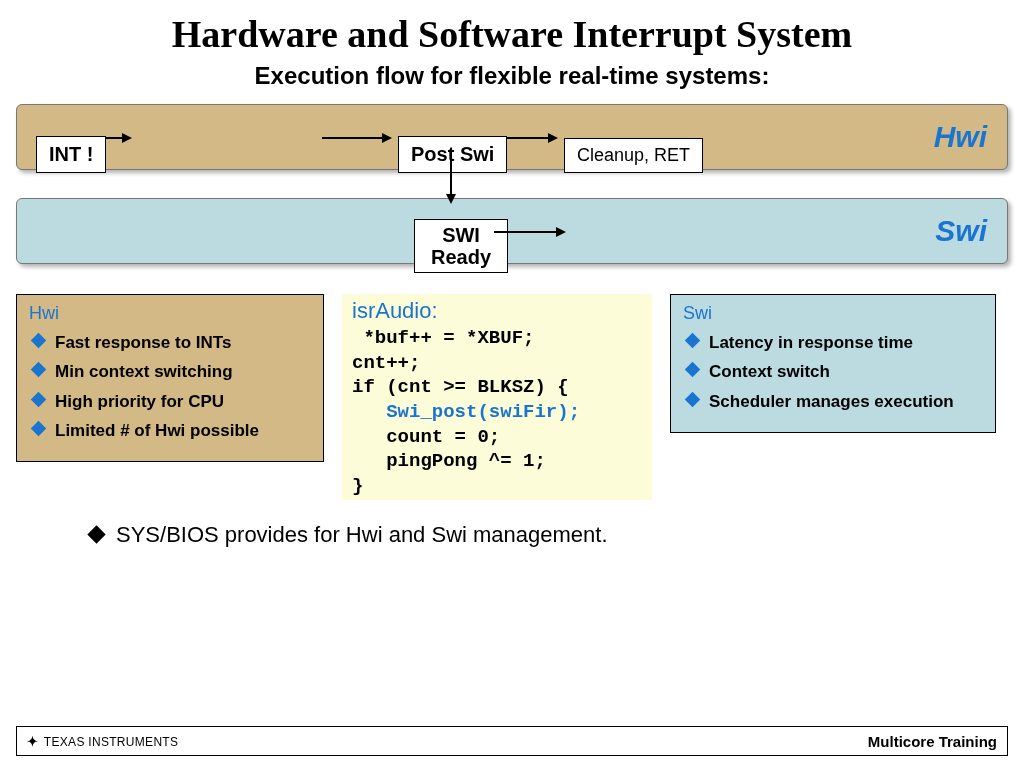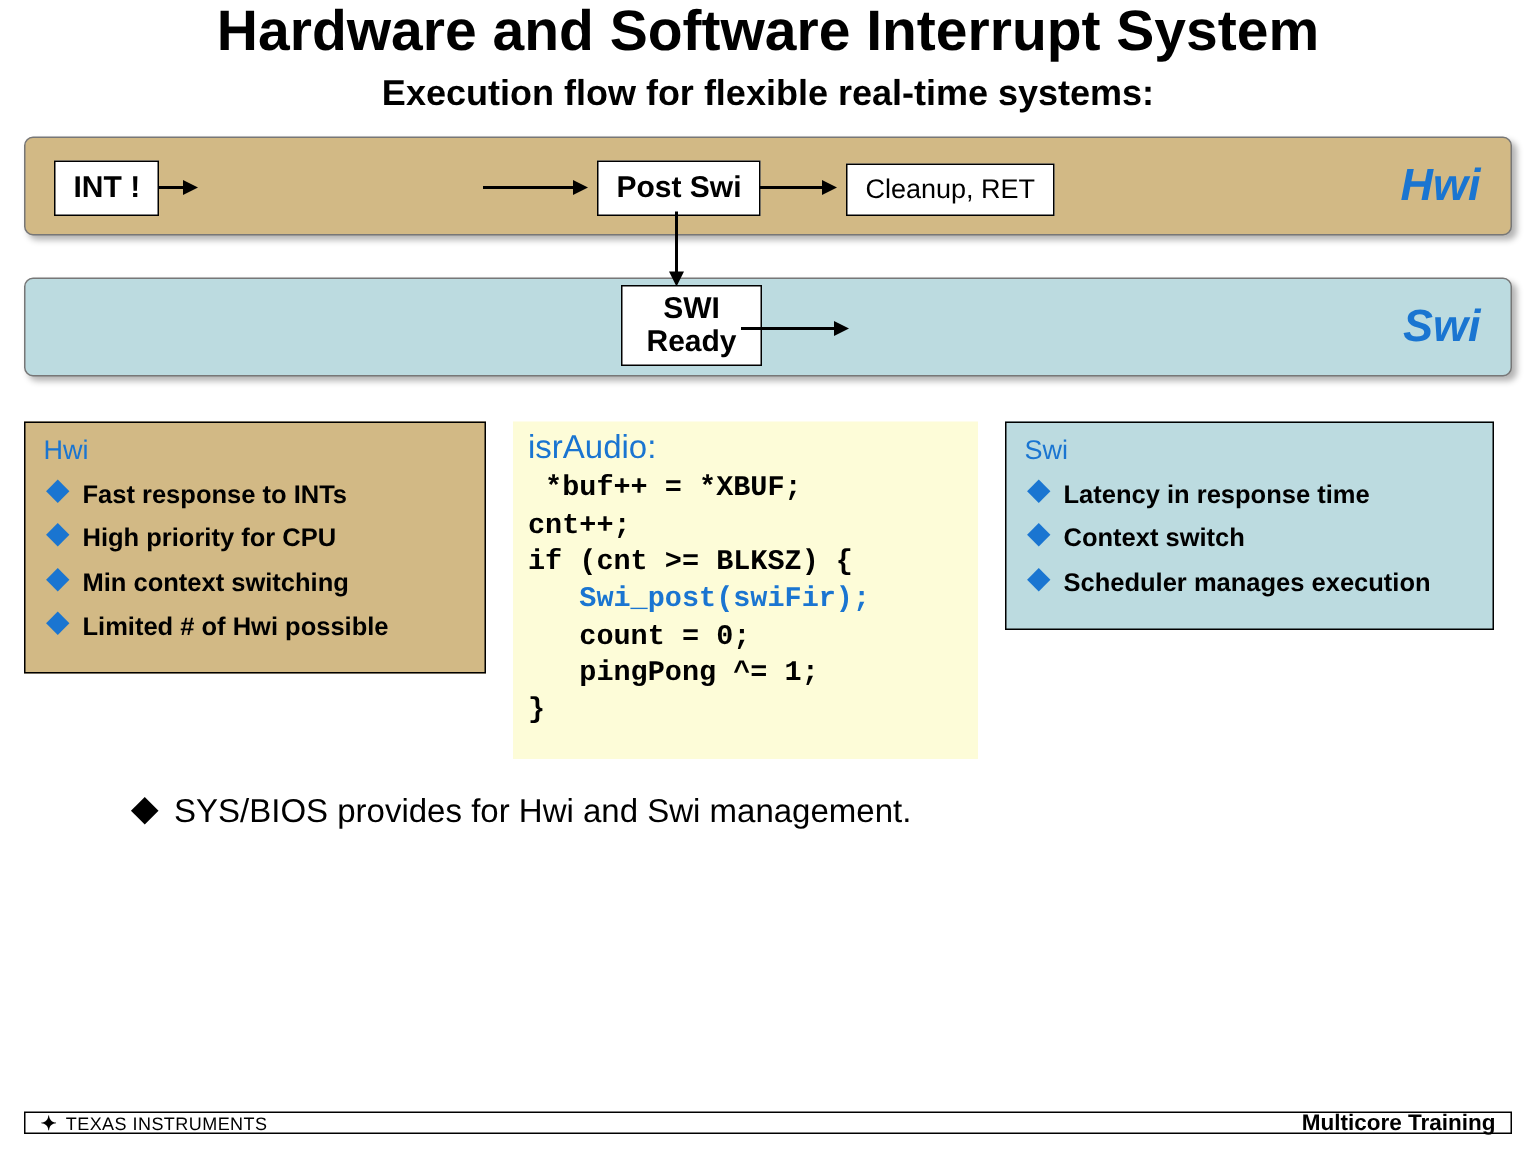--- a/index.html
+++ b/index.html
@@ -8,21 +8,22 @@
     background: #fff;
     width: 1024px;
     height: 768px;
     position: relative;
     overflow: hidden;
   }
   .title {
     text-align: center;
     font-size: 38px;
     font-weight: 900;
-    font-family: Liberation Sans, sans-serif;
+    margin-top: 12px;
+    font-family: Liberation Serif, serif;
   }
   .subtitle {
     text-align: center;
     font-size: 24px;
     font-weight: 700;
     margin-top: 6px;
     font-family: "Arial Narrow", Arial, sans-serif;
   }
   .flow-area {
     position: relative;
@@ -50,20 +51,21 @@
     color: #1a75d1;
     font-family: "Arial", sans-serif;
   }
   .node {
     position: absolute;
     background: #fff;
     border: 1.5px solid #000;
     padding: 6px 12px;
     font-size: 20px;
     text-align: center;
+    margin-top: 16px;
   }
   .arrow-h {
     position: absolute;
     height: 0;
     border-top: 2px solid #000;
   }
   .arrow-h::after {
     content: "";
     position: absolute;
     right: -2px; top: -6px;
@@ -119,21 +121,21 @@
     width: 0; height: 0;
     border: 7px solid transparent;
     transform: rotate(45deg);
     background: #1a75d1;
     border: none;
     width: 11px; height: 11px;
   }
   .code-block {
     flex: 1;
     background: #fdfcd8;
-    padding: 4px 10px 20px 10px;
+    padding: 4px 10px 1px 10px;
     max-width: 310px;
   }
   .code-title {
     color: #1a75d1;
     font-size: 22px;
     font-family: Arial, sans-serif;
     margin-bottom: 2px;
   }
   .code-block pre {
     font-family: "Courier New", monospace;
@@ -158,21 +160,21 @@
     position: absolute;
     left: 0; top: 6px;
     width: 13px; height: 13px;
     background: #000;
     transform: rotate(45deg);
   }
   .footer {
     position: absolute;
     left: 16px; right: 16px; bottom: 12px;
     border: 1px solid #000;
-    height: 15px;
+    height: 30px;
     display: flex;
     justify-content: space-between;
     align-items: center;
     padding: 0 10px;
   }
   .footer-left {
     font-size: 12px;
     font-family: Arial, sans-serif;
     letter-spacing: 0.3px;
   }
@@ -212,22 +214,22 @@
   <div class="node" style="left:398px; top:99px; font-weight:700; line-height:1.1; padding:4px 16px; white-space:pre;">SWI
 Ready</div>
   <div class="arrow-h" style="left:478px; top:127px; width:70px;"></div>
 </div>
 
 <div class="panels">
   <div class="panel panel-hwi">
     <div class="panel-title">Hwi</div>
     <ul>
       <li>Fast response to INTs</li>
+      <li>Min context switching</li>
       <li>High priority for CPU</li>
-      <li>Min context switching</li>
       <li>Limited # of Hwi possible</li>
     </ul>
   </div>
 
   <div class="code-block">
     <div class="code-title">isrAudio:</div>
     <pre><span> *buf++ = *XBUF;</span>
 <span>cnt++;</span>
 <span>if (cnt &gt;= BLKSZ) {</span>
 <span class="hl">   Swi_post(swiFir);</span>

